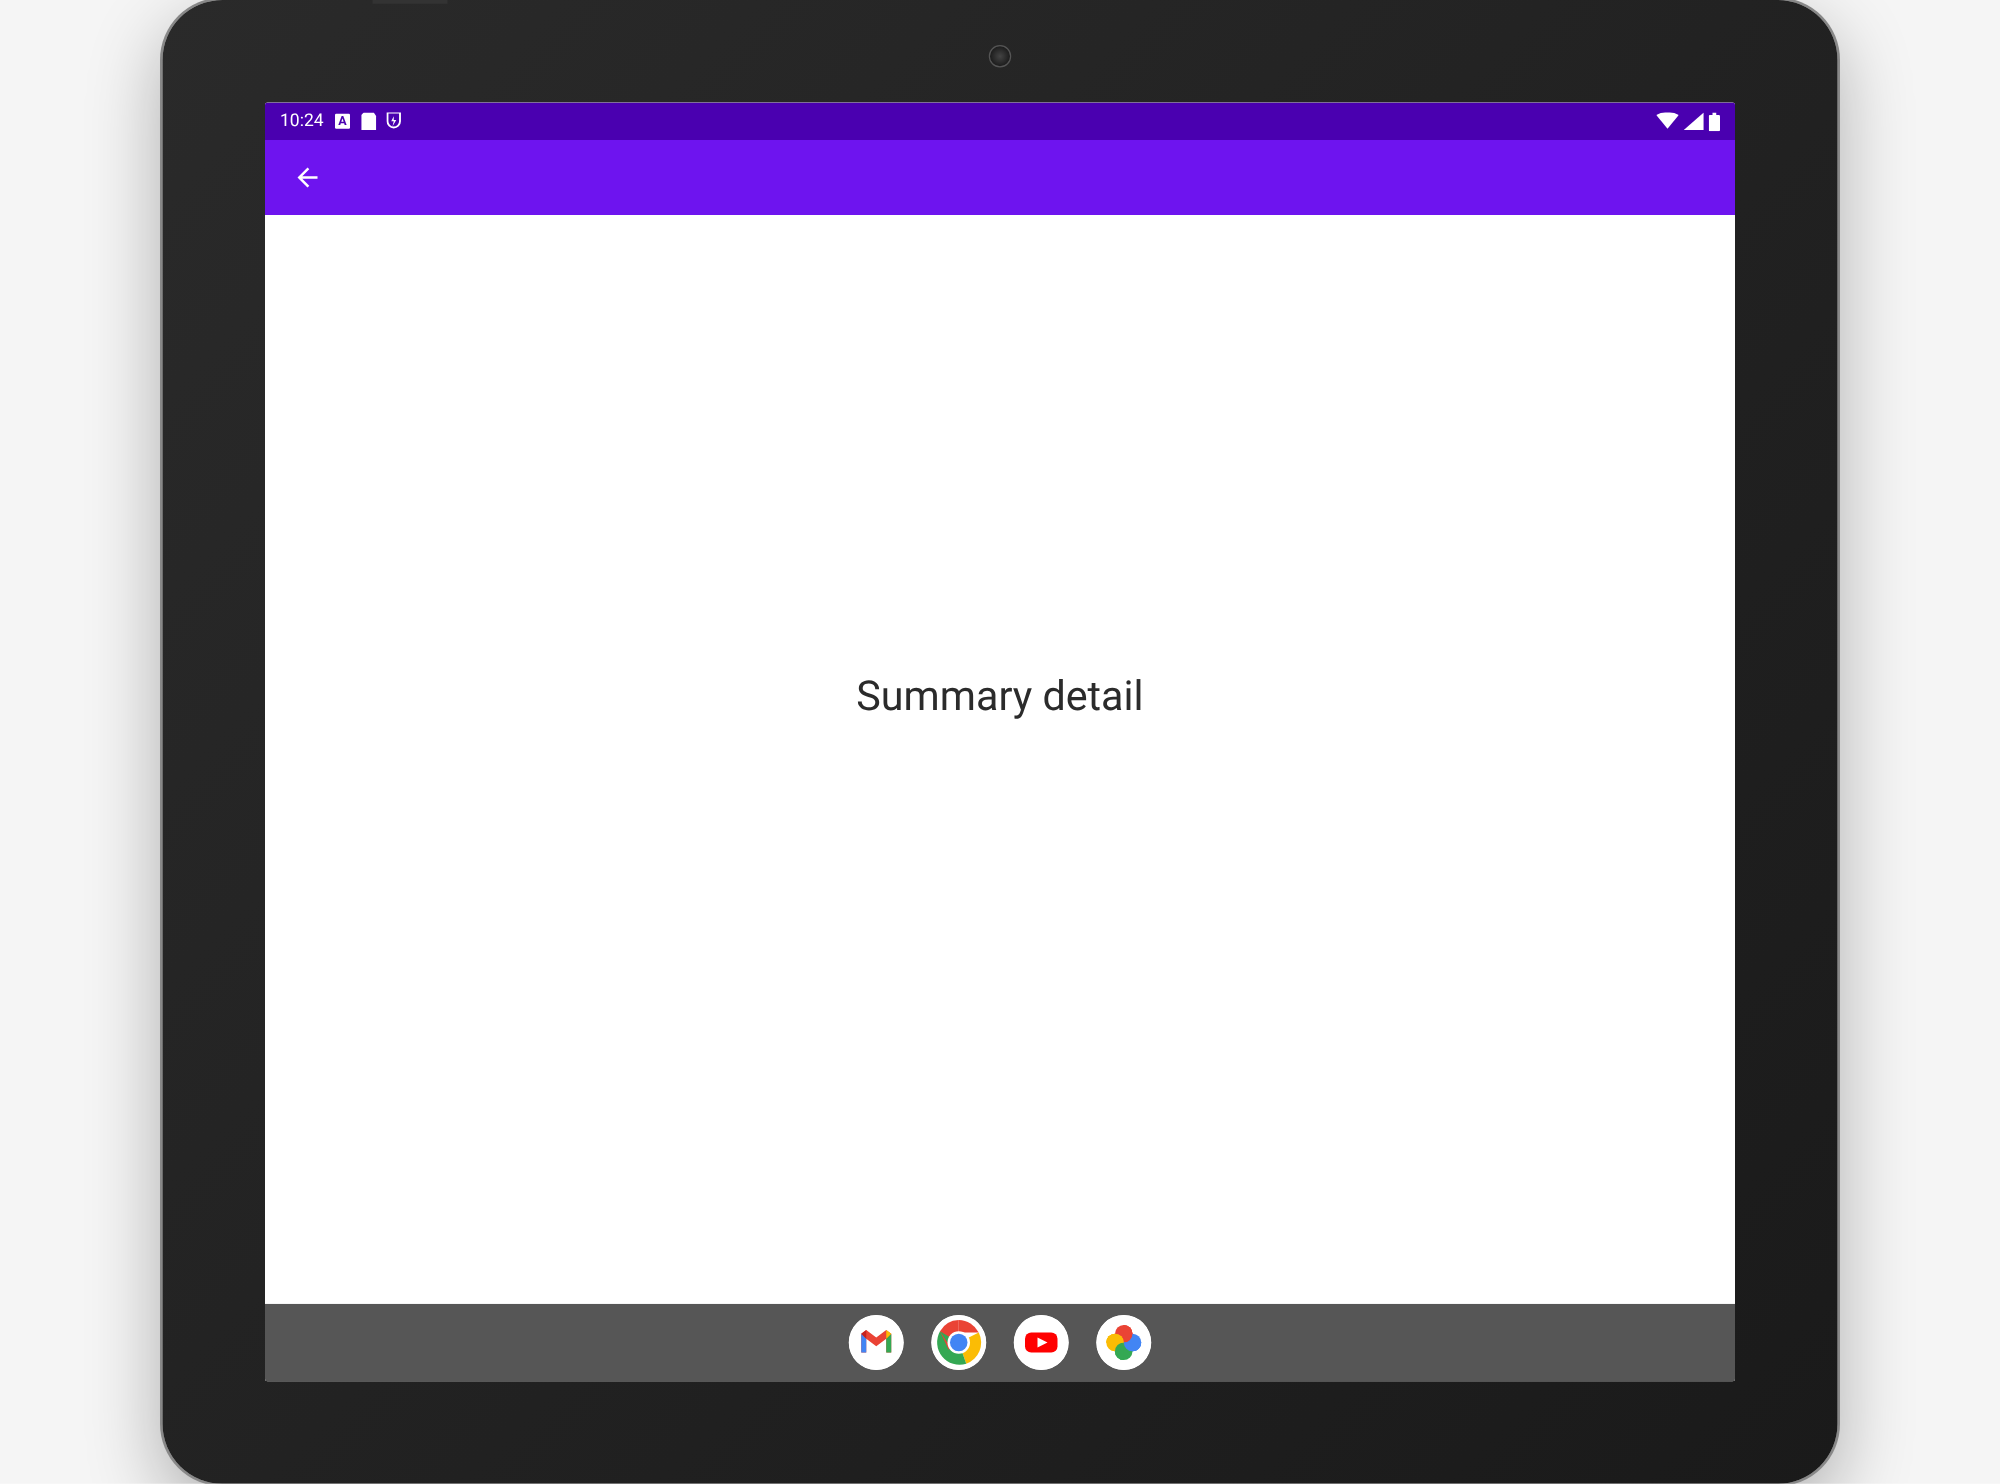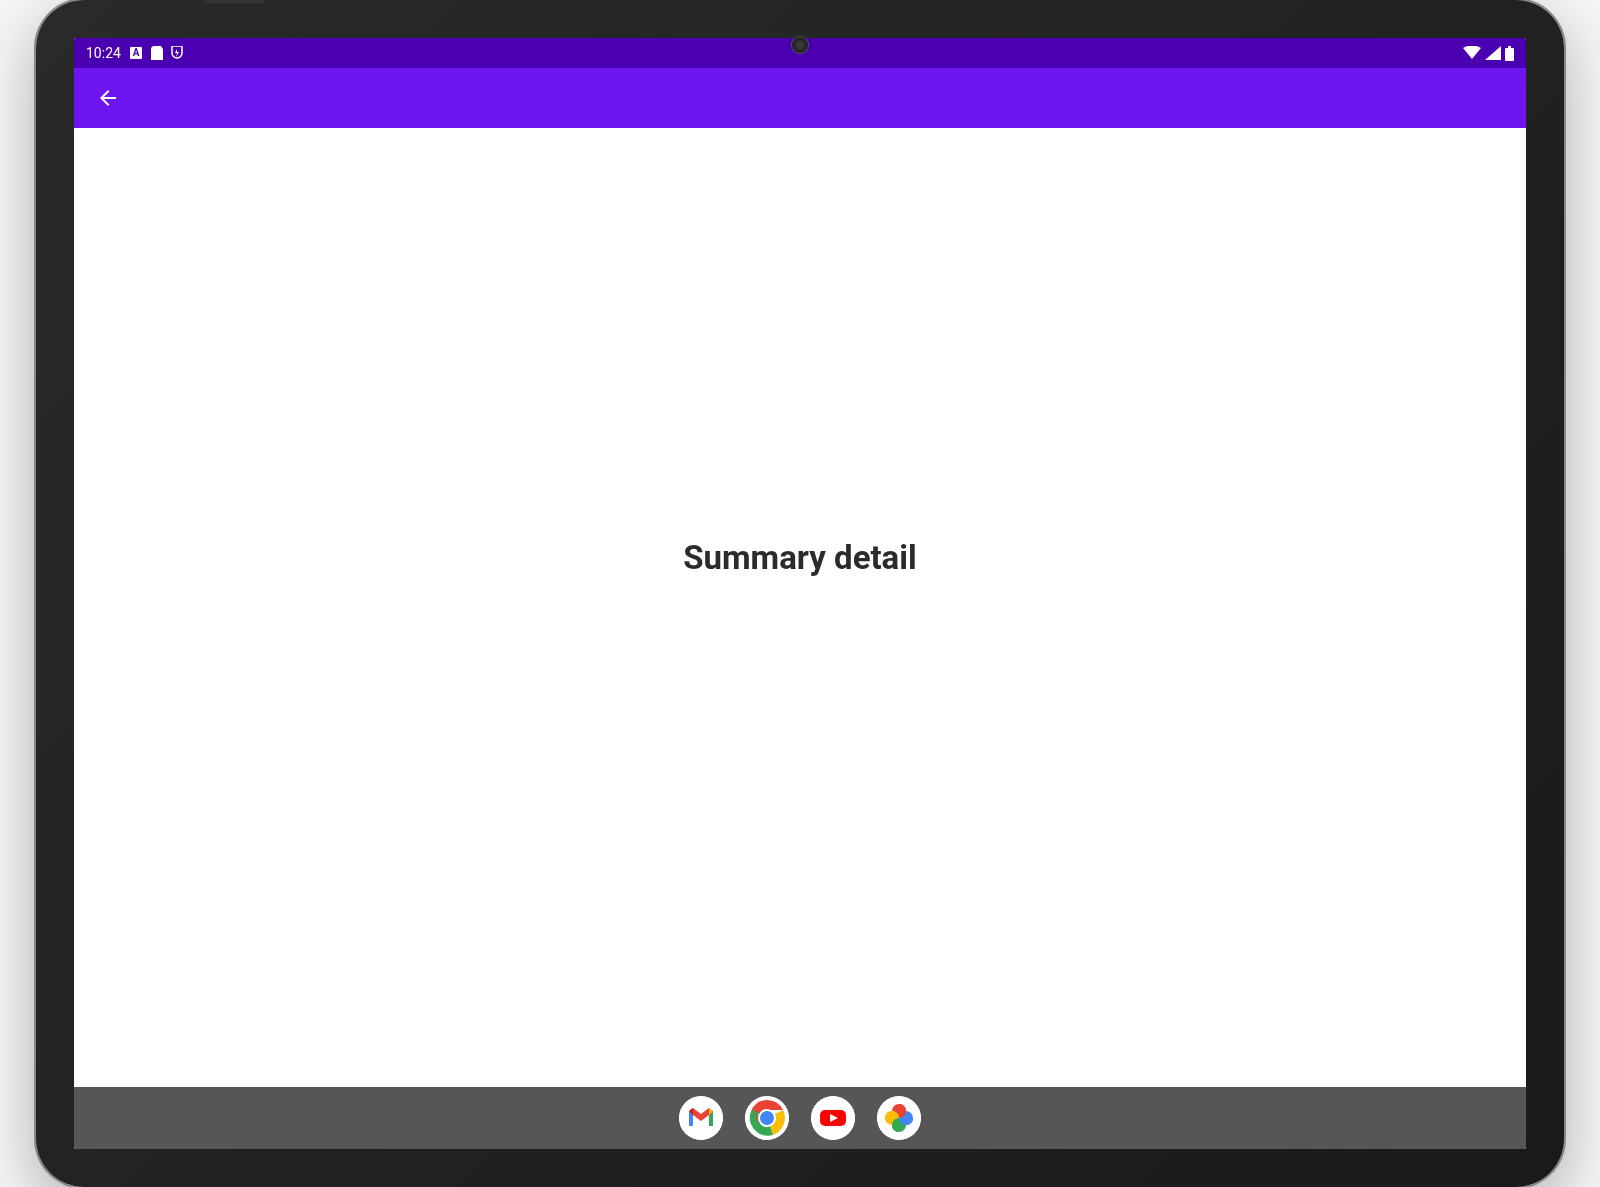--- a/index.html
+++ b/index.html
@@ -12,25 +12,25 @@
       width: 1600px;
       height: 1187px;
       font-family: Roboto, -apple-system, BlinkMacSystemFont, sans-serif;
       background: #f5f5f5;
       display: flex;
       align-items: center;
       justify-content: center;
     }
     
     .tablet-frame {
-      width: 1528px;
+      width: 1340px;
       height: 1187px;
       background: linear-gradient(135deg, #2a2a2a, #1a1a1a);
       border-radius: 48px;
-      padding: 38px;
+      padding: 82px;
       position: relative;
       box-shadow: 0 0 0 2px #888, 0 20px 60px rgba(0,0,0,0.3);
     }
     
     .camera {
       position: absolute;
       top: 36px;
       left: 50%;
       transform: translateX(-50%);
       width: 18px;
@@ -116,21 +116,21 @@
       background: #fff;
       display: flex;
       align-items: center;
       justify-content: center;
       position: relative;
     }
     
     .content-text {
       font-size: 33px;
       color: #2b2b2b;
-      font-weight: 700;
+      font-weight: 400;
       margin-top: -100px;
     }
     
     .nav-bar {
       height: 62px;
       background: #565656;
       display: flex;
       align-items: center;
       justify-content: center;
       gap: 22px;

